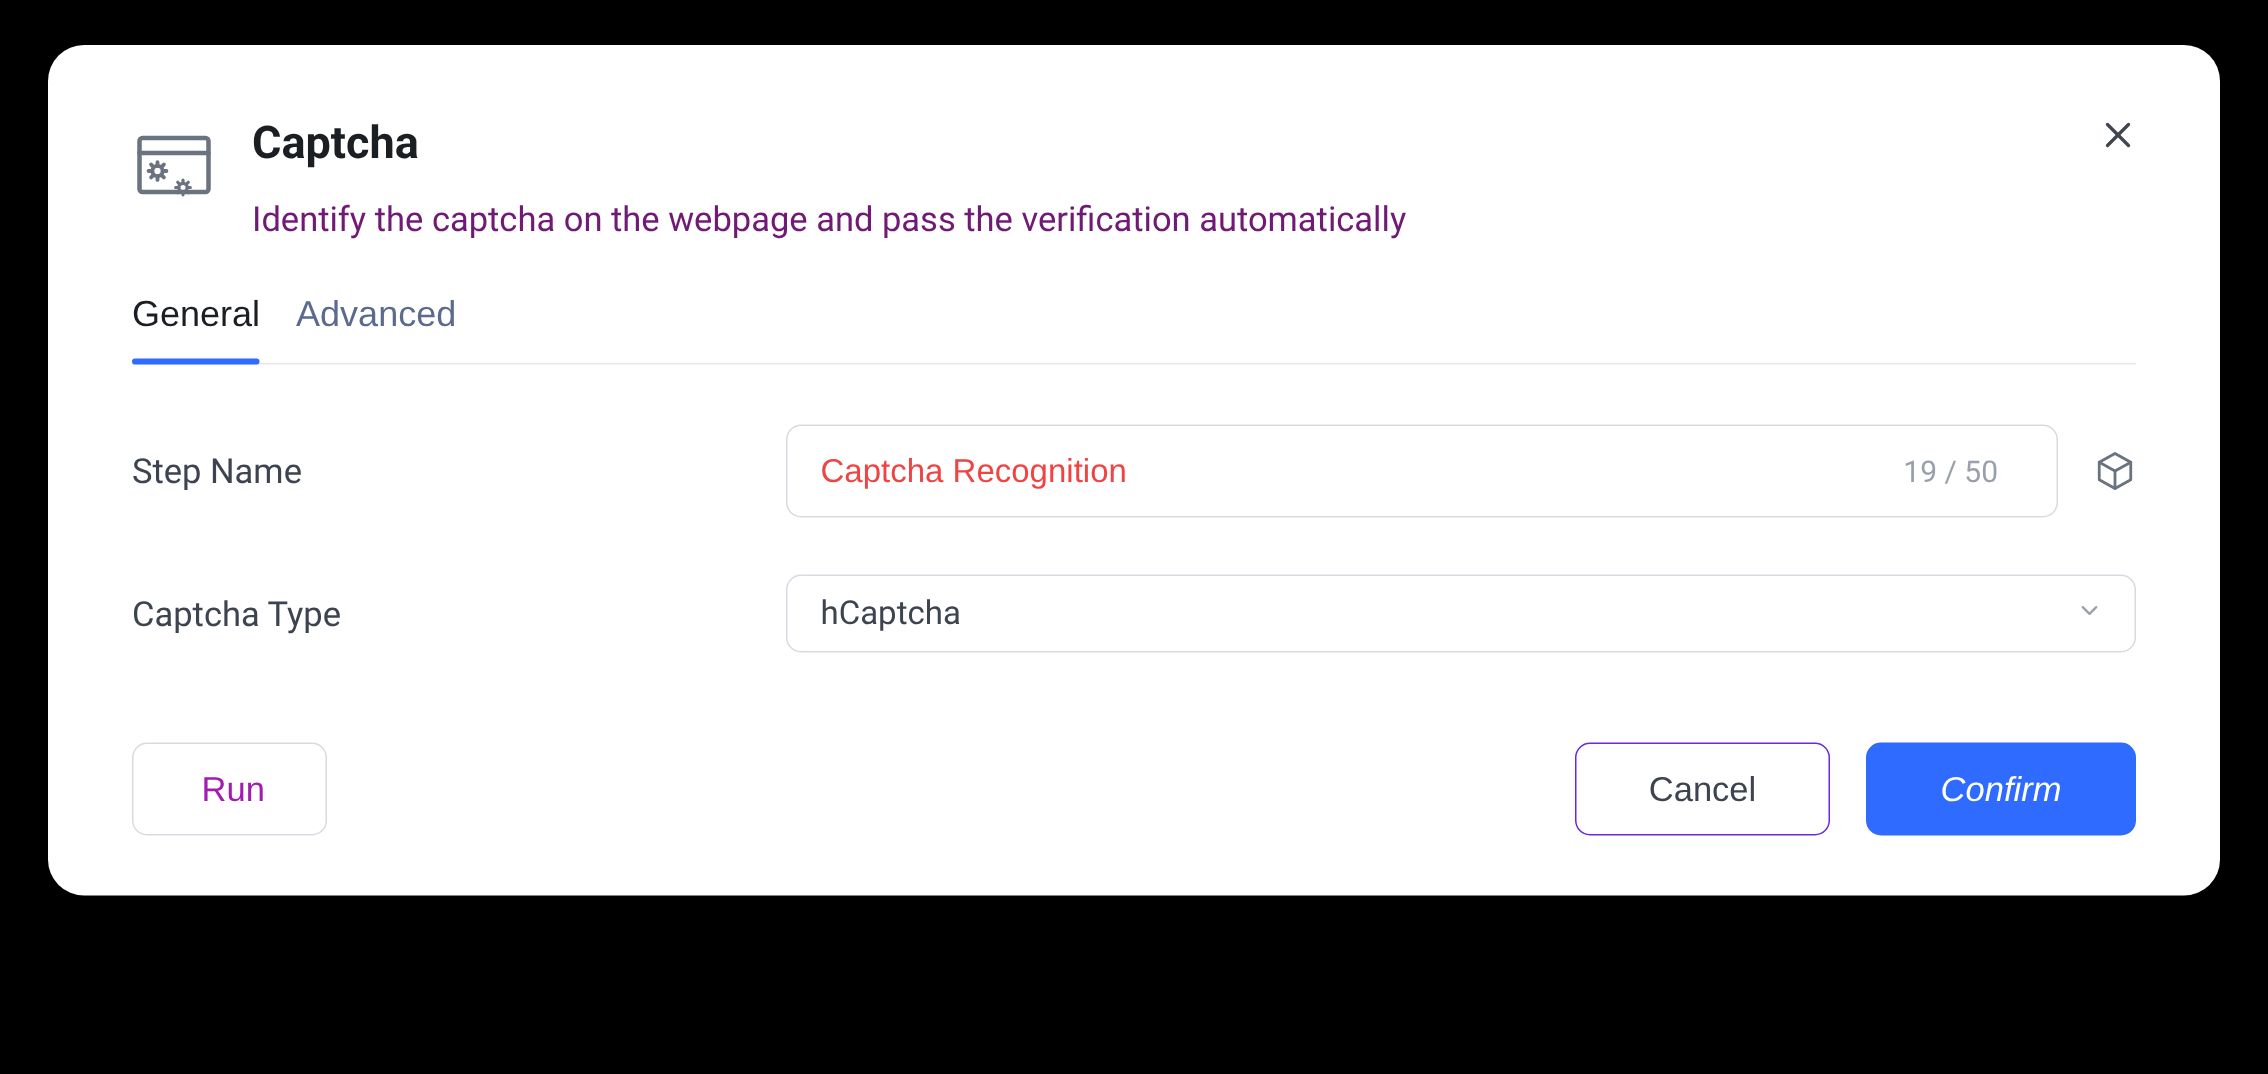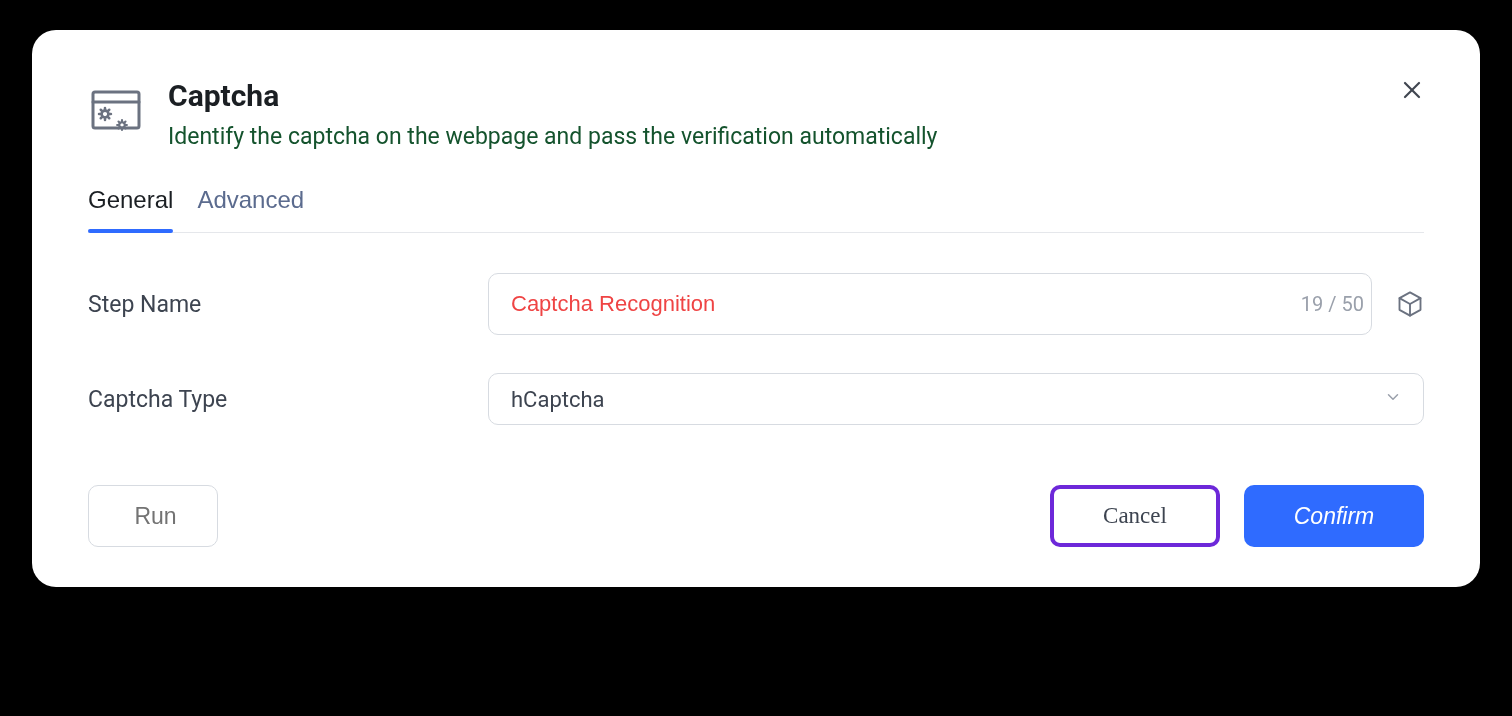--- a/index.html
+++ b/index.html
@@ -35,25 +35,25 @@
     color: #6b7280;
     margin-top: 6px;
   }
   .header-text {
     flex: 1 1 auto;
   }
   .title {
     font-size: 30px;
     font-weight: 700;
     color: #1b1f23;
-    margin-bottom: 10px;
+    margin-bottom: 20px;
   }
   .subtitle {
     font-size: 23px;
-    color: #14532d;
+    color: #701a75;
     font-weight: 400;
   }
   .close-btn {
     position: absolute;
     top: 44px;
     right: 52px;
     width: 32px;
     height: 32px;
     background: none;
     border: none;
@@ -88,20 +88,21 @@
     right: 0;
     bottom: -1px;
     height: 4px;
     background: #2f6bff;
     border-radius: 2px;
   }
   .form-row {
     display: flex;
     align-items: center;
     margin-bottom: 38px;
+    gap: 36px;
   }
   .form-label {
     width: 400px;
     flex: 0 0 400px;
     font-size: 23px;
     color: #3d4450;
   }
   .input-wrap {
     position: relative;
     flex: 1 1 auto;
@@ -113,21 +114,21 @@
     height: 62px;
     border: 1px solid #d7dbe1;
     border-radius: 10px;
     padding: 0 110px 0 22px;
     font-size: 22px;
     color: #ef4444;
     outline: none;
   }
   .char-count {
     position: absolute;
-    right: 8px;
+    right: 40px;
     top: 50%;
     transform: translateY(-50%);
     font-size: 20px;
     color: #9aa0ab;
   }
   .trailing-icon {
     margin-left: 24px;
     width: 28px;
     height: 28px;
     color: #6b7280;
@@ -170,32 +171,31 @@
     border-radius: 10px;
     font-size: 23px;
     cursor: pointer;
     display: inline-flex;
     align-items: center;
     justify-content: center;
   }
   .btn-run {
     border: 1px solid #d7dbe1;
     background: #fff;
-    color: #737373;
+    color: #a21caf;
     min-width: 130px;
     padding-left: 37px;
   }
   .footer-spacer { flex: 1 1 auto; }
   .btn-cancel {
-    border: 4px solid #6d28d9;
+    border: 1px solid #6d28d9;
     background: #fff;
     color: #3d4450;
     min-width: 170px;
     margin-right: 24px;
-    font-family: Liberation Serif, serif;
   }
   .btn-confirm {
     border: none;
     background: #2f6bff;
     color: #fff;
     min-width: 180px;
     font-style: italic;
   }
   .step-name-container {
     flex: 1 1 auto;

